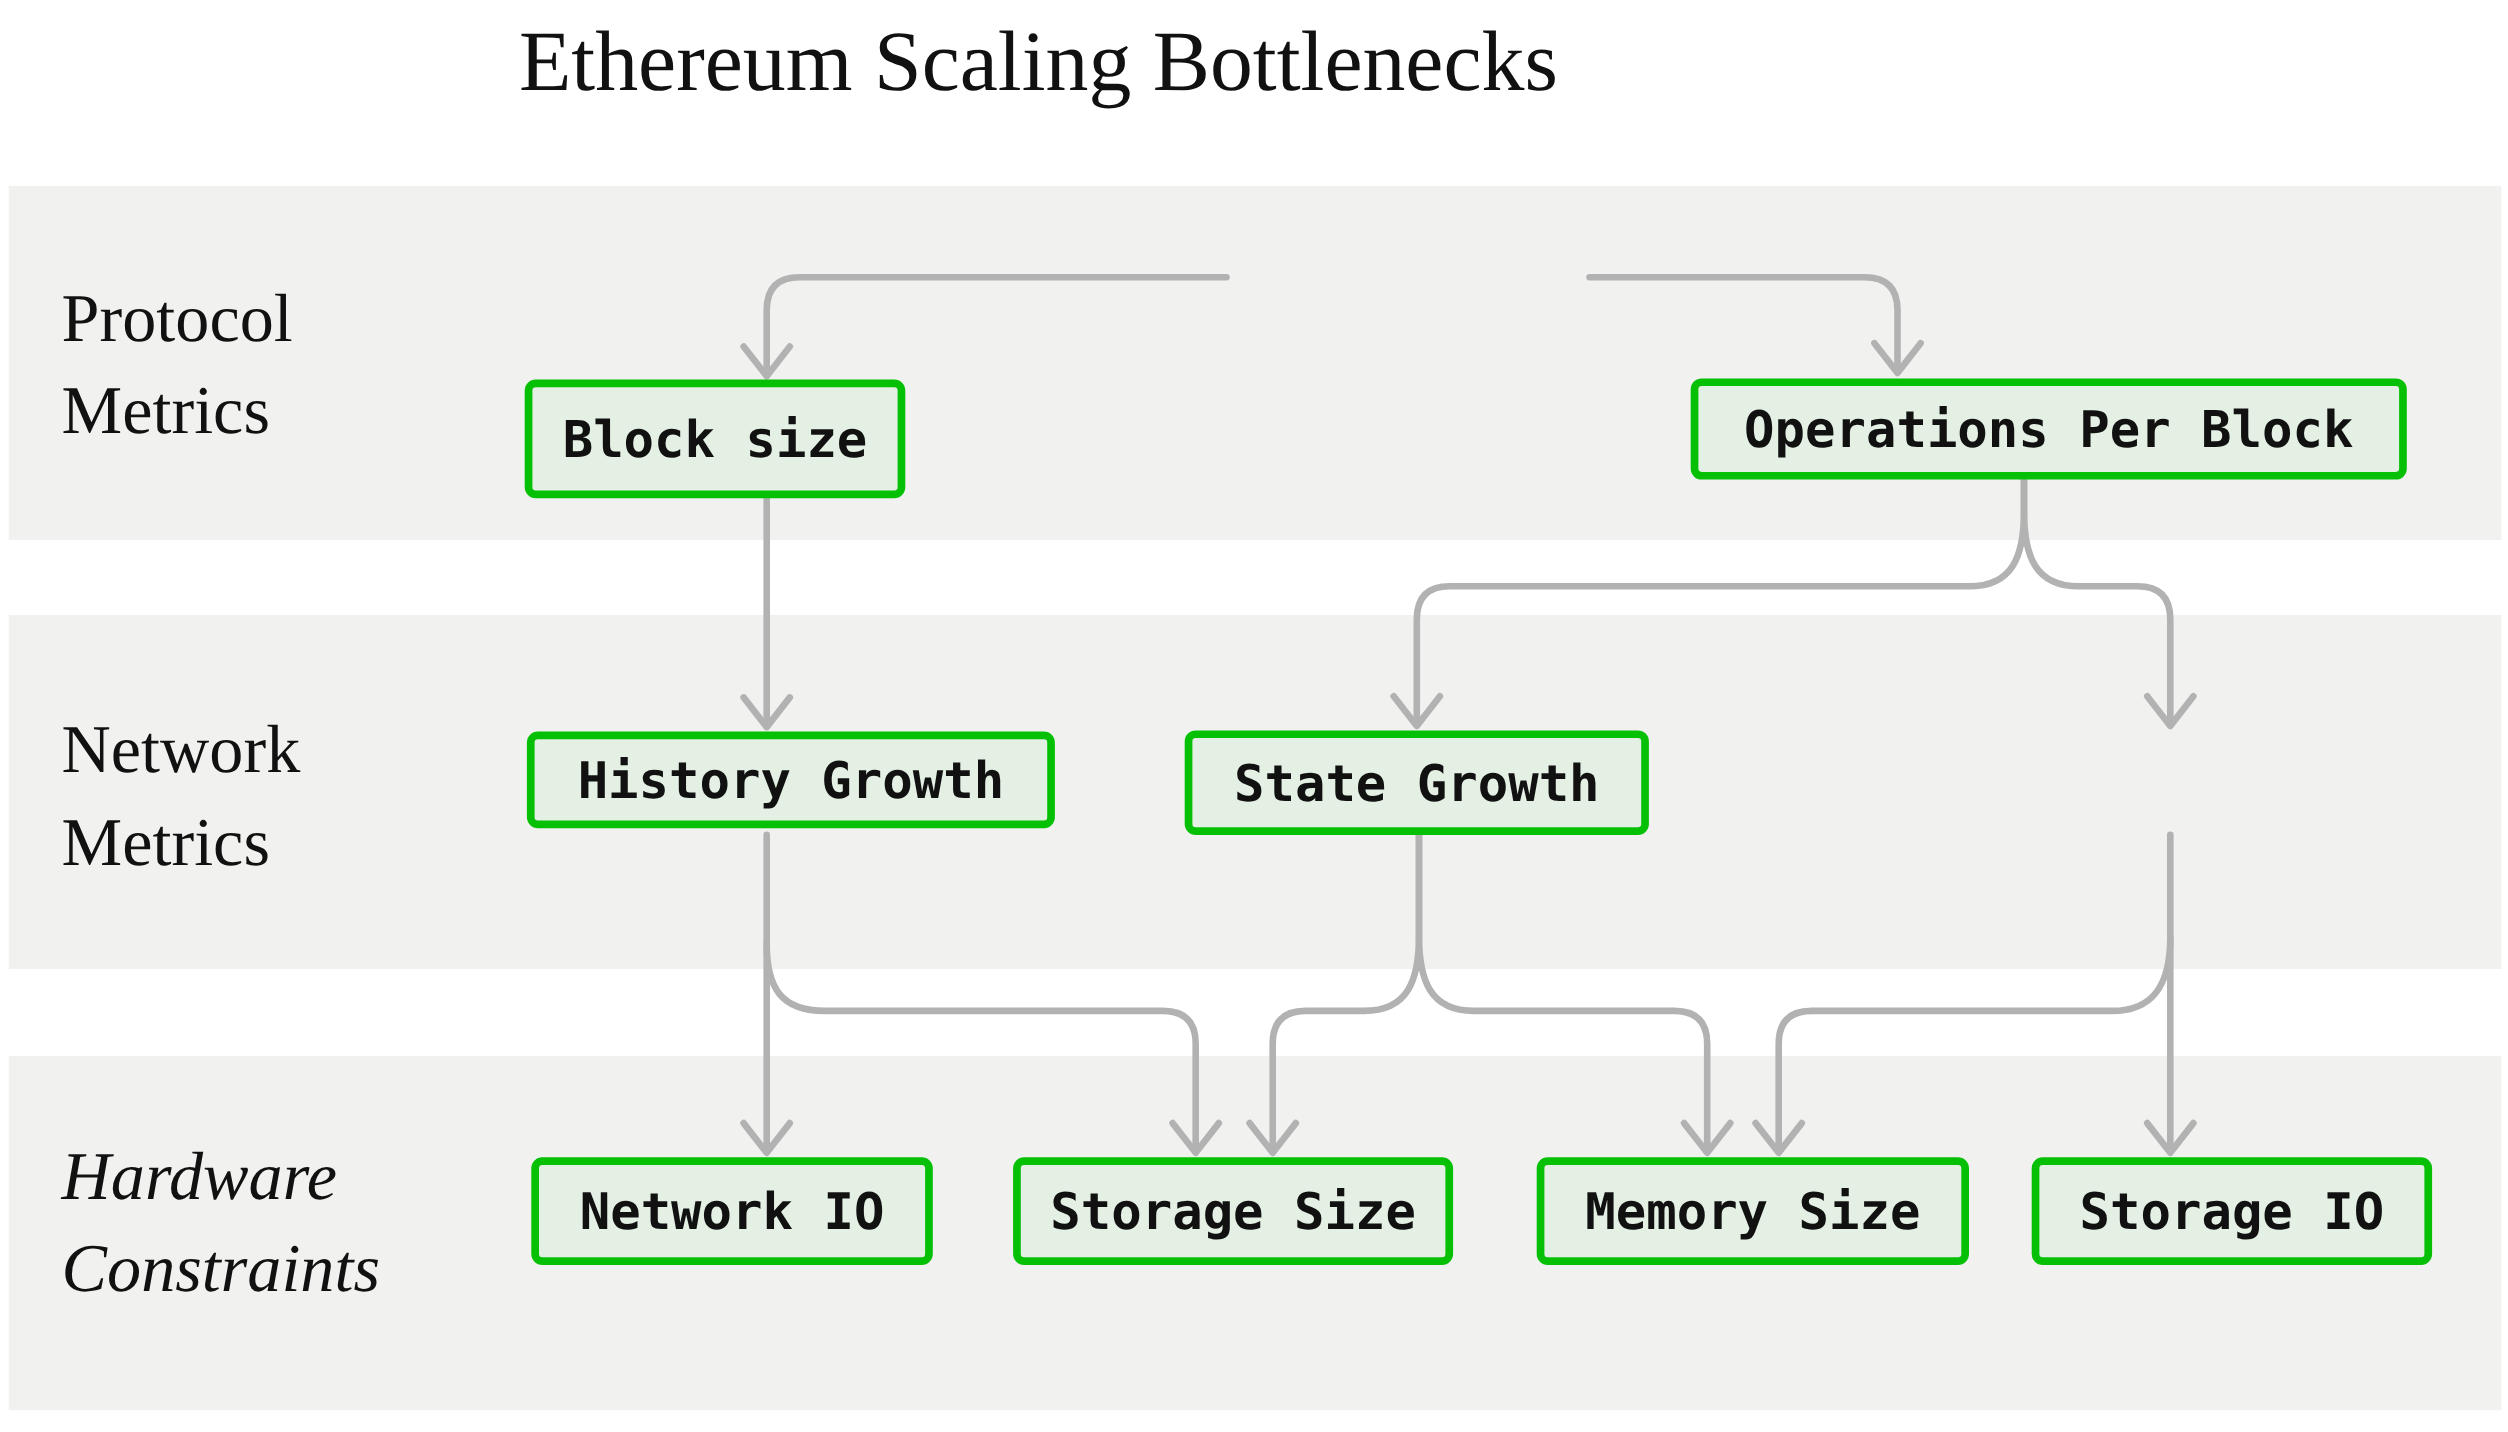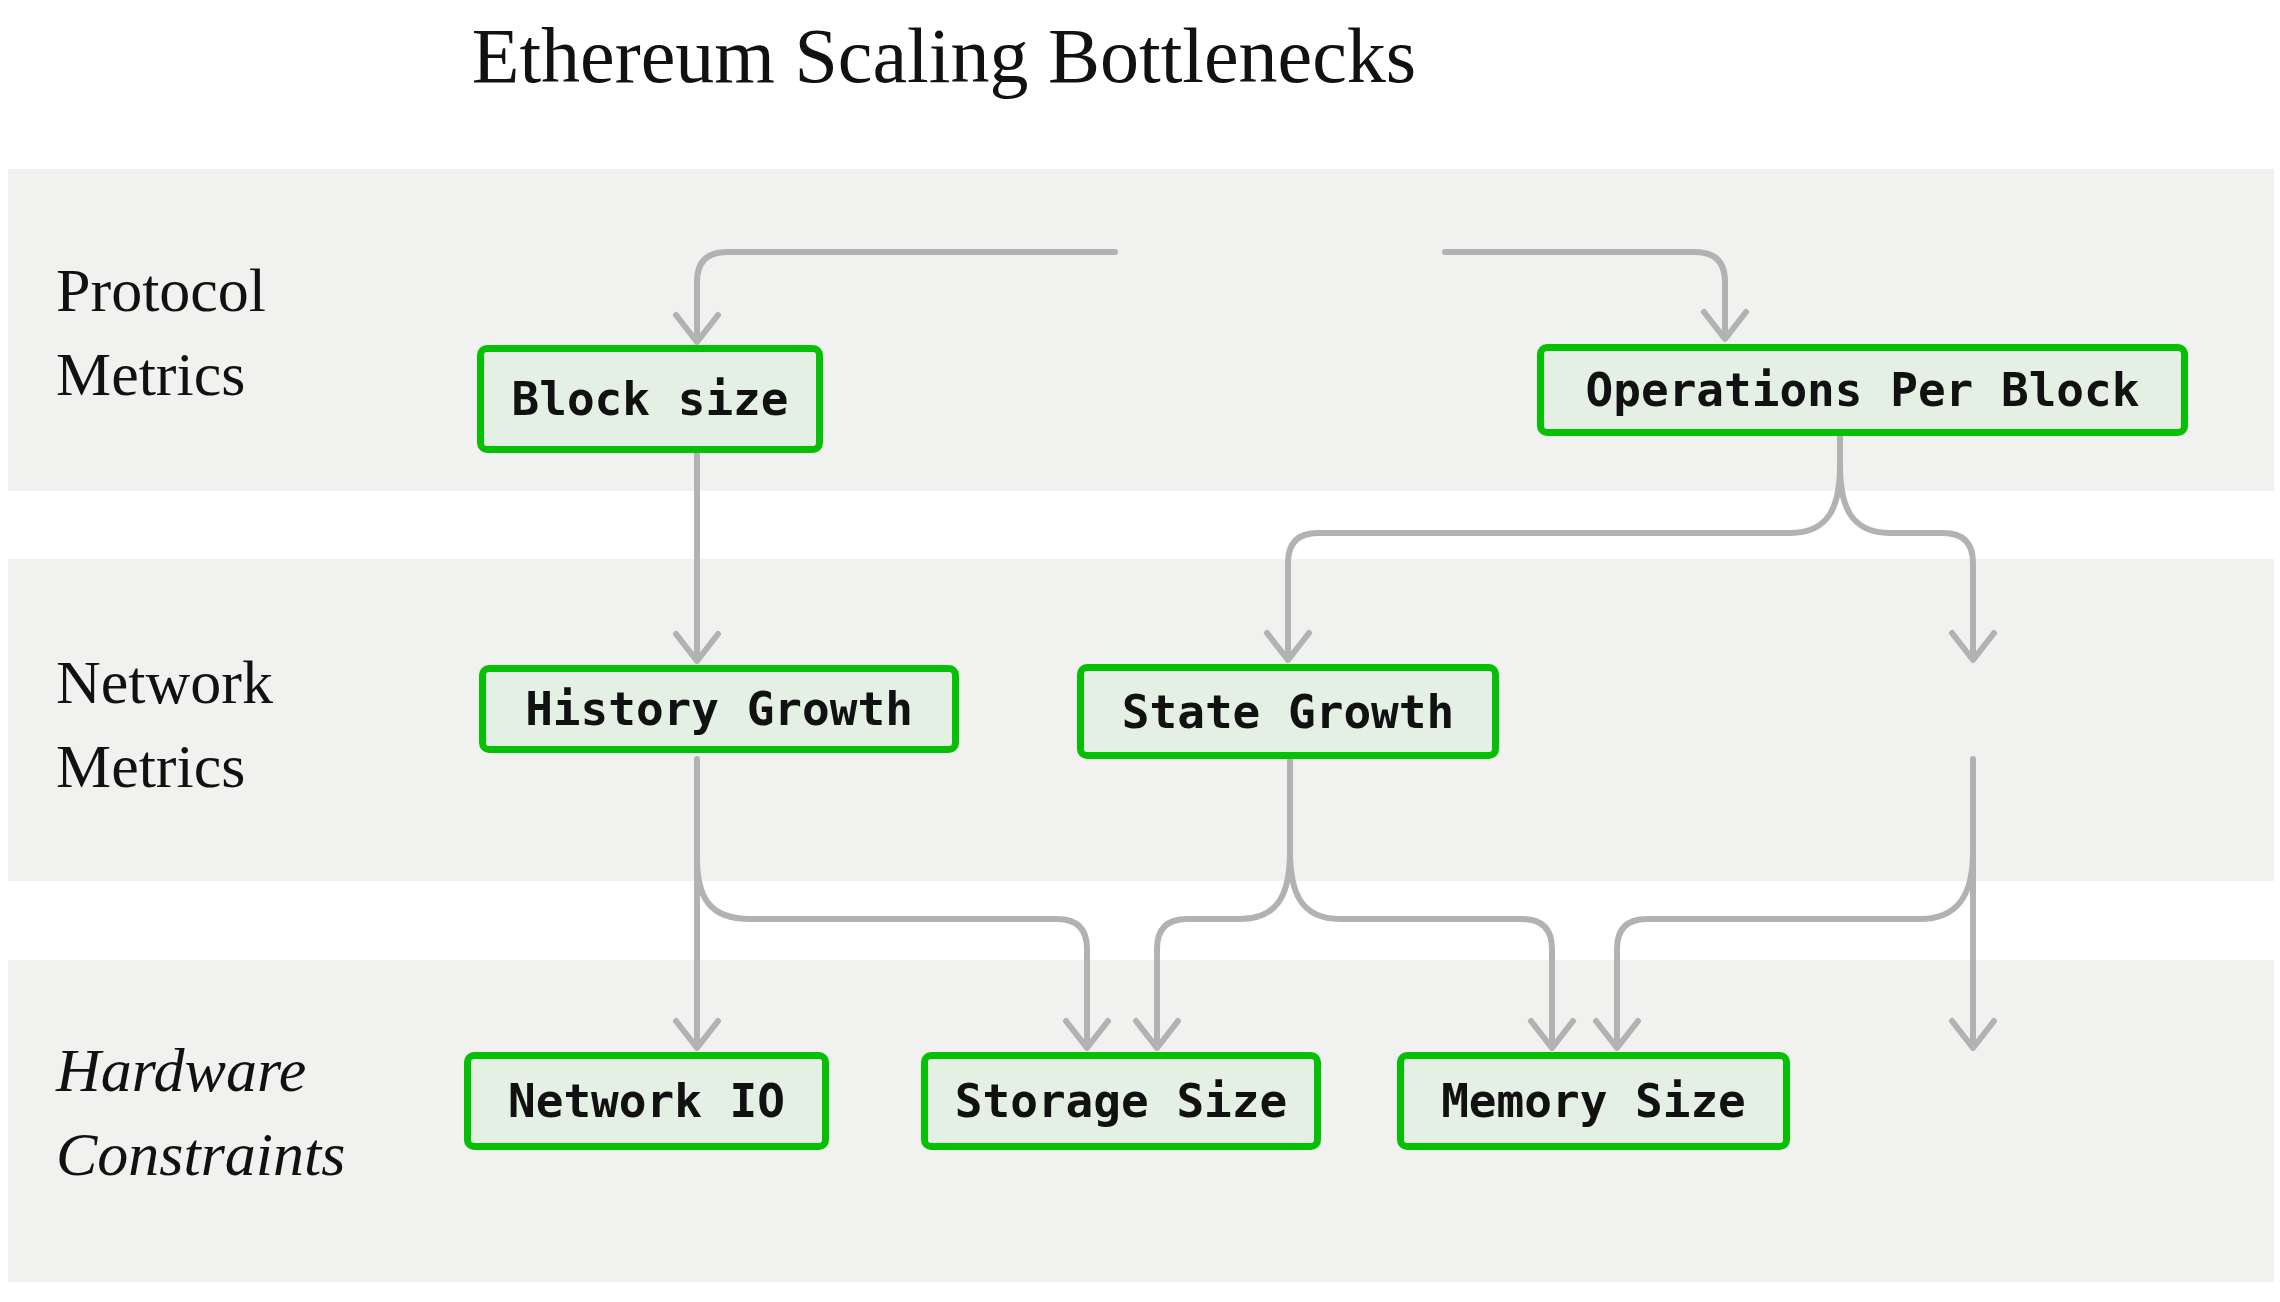--- a/index.html
+++ b/index.html
@@ -62,21 +62,21 @@
     color:var(--ink);
     white-space:nowrap;
   }
   
   #n-gas      {left:1115px;top:205px;width:330px;height:97px;}
   #n-block    {left:477px; top:345px;width:346px;height:108px;}
   #n-ops      {left:1537px;top:344px;width:651px;height:92px;}
   #n-history  {left:479px; top:665px;width:480px;height:88px;}
   #n-sgrowth  {left:1077px;top:664px;width:422px;height:95px;}
   #n-saccess  {left:1784px;top:664px;width:422px;height:95px;}
-  #n-network  {left:464px; top:1052px;width:365px;height:98px;}
+  #n-network  {left:483px; top:1052px;width:365px;height:98px;}
   #n-ssize    {left:921px; top:1052px;width:400px;height:98px;}
   #n-memory   {left:1397px;top:1052px;width:393px;height:98px;}
   #n-sio      {left:1847px;top:1052px;width:364px;height:98px;}
 </style>
 </head>
 <body>
 
 <div id="stage">
 
   <div class="page-title">Ethereum Scaling Bottlenecks</div>
@@ -147,14 +147,15 @@
     </g>
   </svg>
 
   <div class="node" id="n-block">Block size</div>
   <div class="node" id="n-ops">Operations Per Block</div>
   <div class="node" id="n-history">History Growth</div>
   <div class="node" id="n-sgrowth">State Growth</div>
   <div class="node" id="n-network">Network IO</div>
   <div class="node" id="n-ssize">Storage Size</div>
   <div class="node" id="n-memory">Memory Size</div>
+  <div class="node" id="n-sio">Storage IO</div>
 
 </div>
 
 </body></html>

